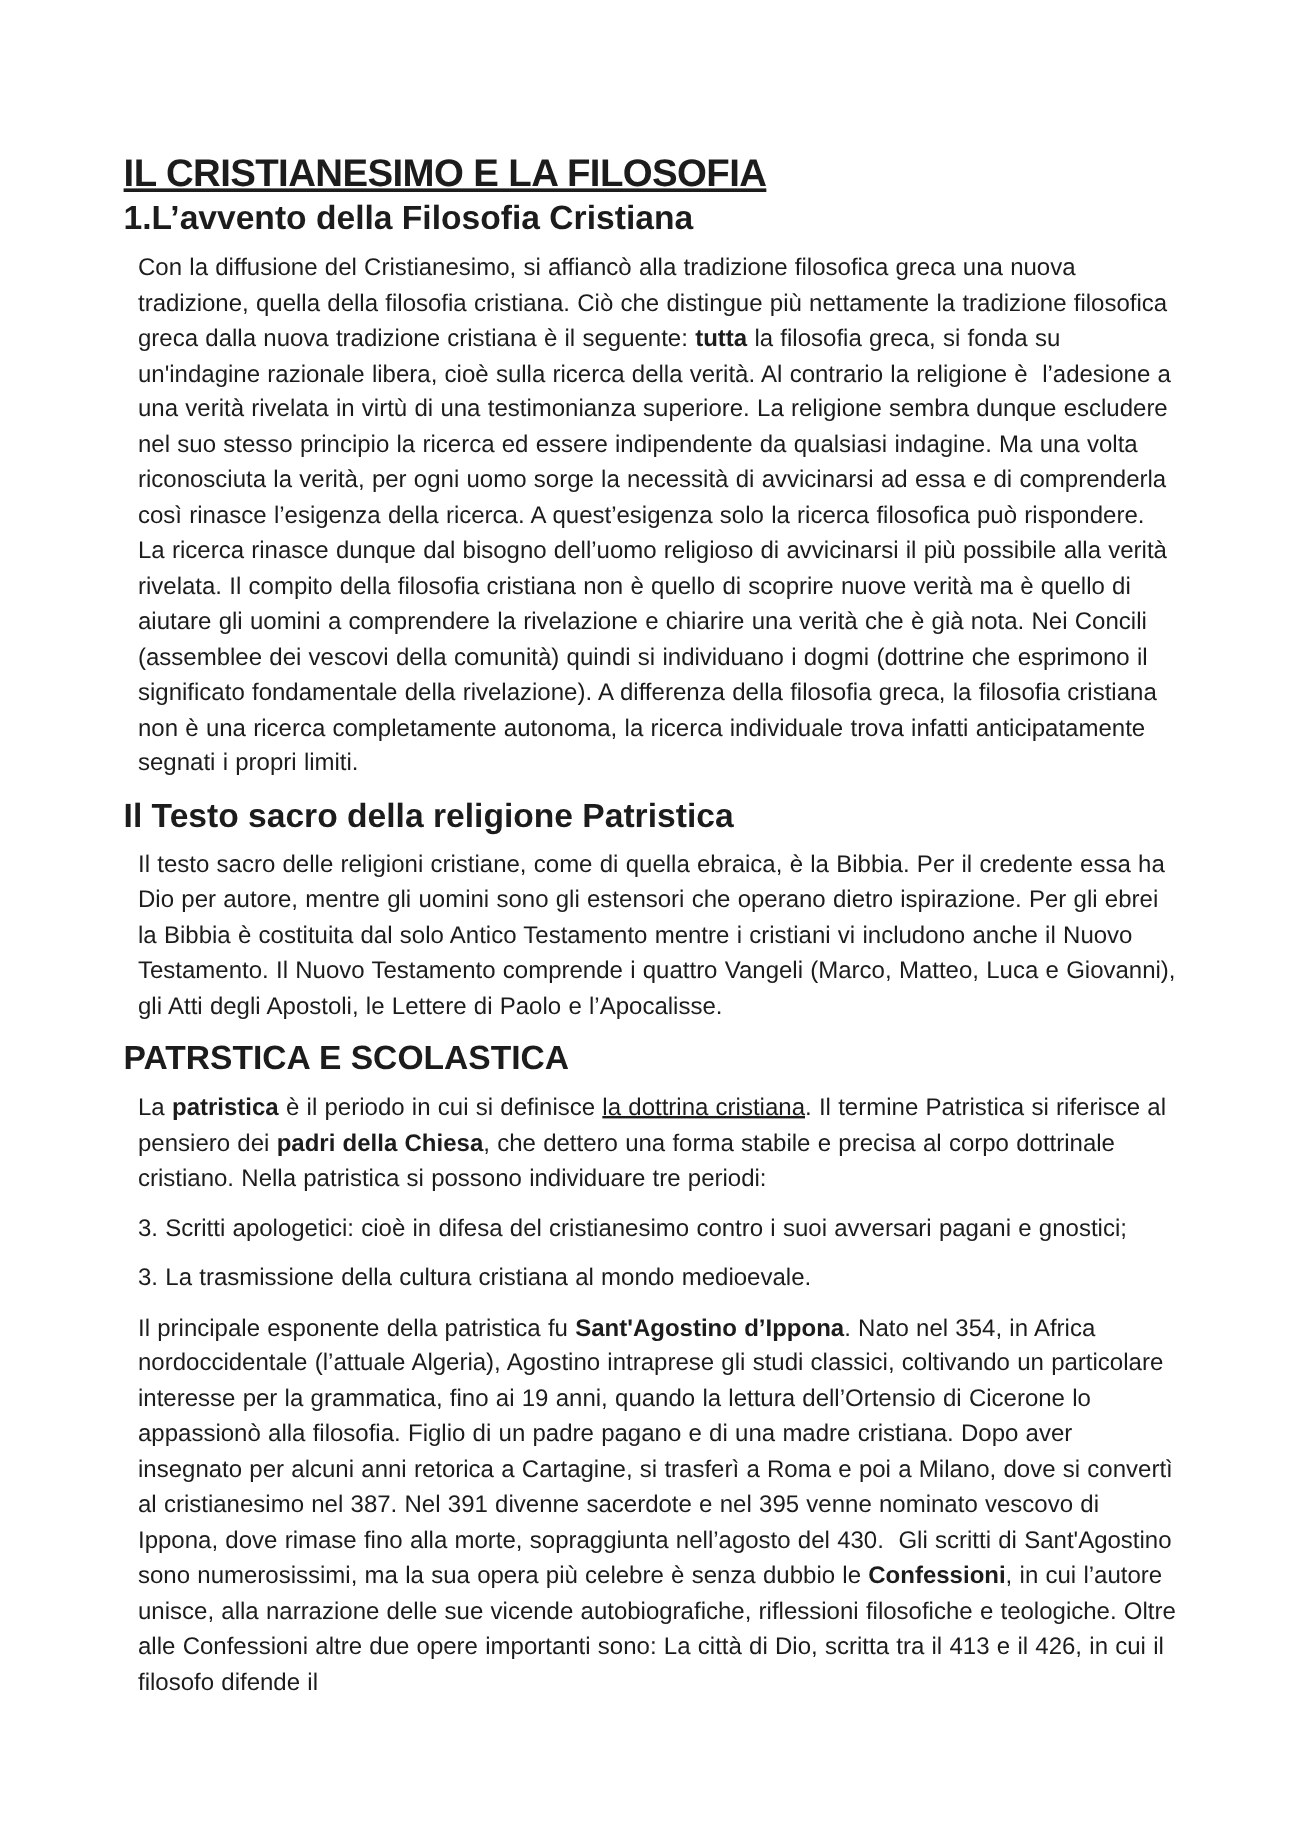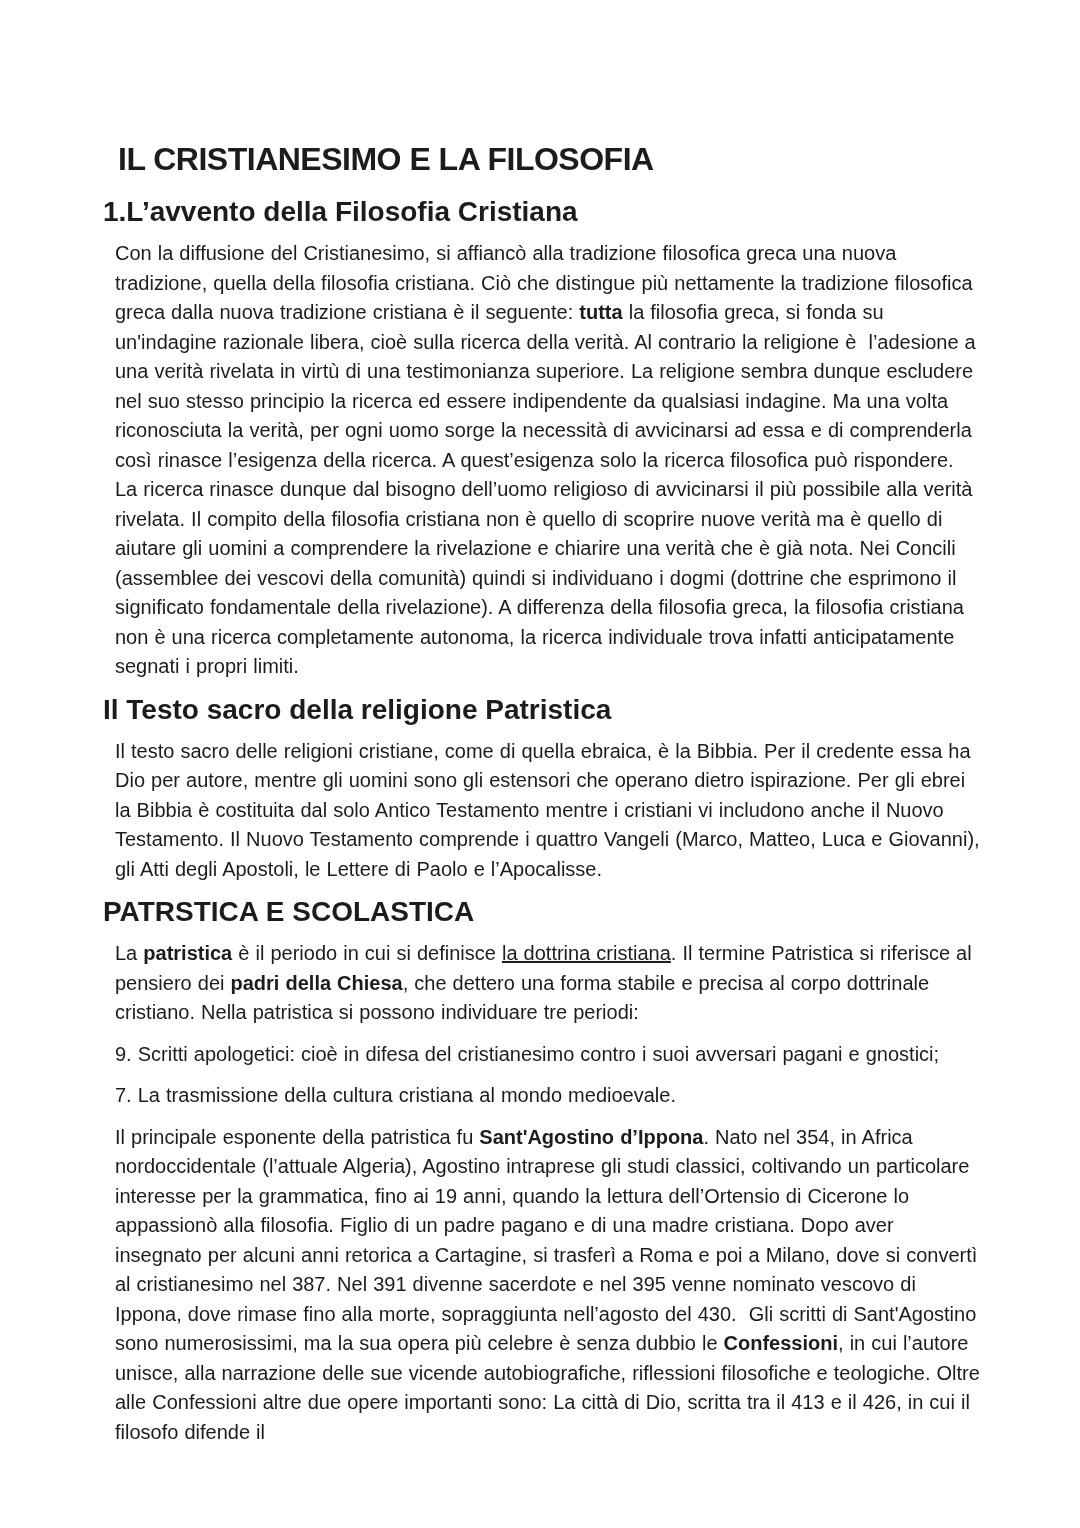--- a/index.html
+++ b/index.html
@@ -20,21 +20,22 @@
     width: 1080px;
     height: 1528px;
     padding: 122px 87px 0 103px;
     background: #ffffff;
   }
   h1.doc-title {
     font-size: 32px;
     line-height: 44px;
     font-weight: 700;
     letter-spacing: -0.5px;
-    margin: 15px;
+    margin: 0;
+    text-decoration: underline;
   }
   h2.section-heading {
     font-size: 28px;
     line-height: 31px;
     font-weight: 700;
     margin: 0;
   }
   p.para {
     font-size: 20px;
     line-height: 29.5px;
@@ -55,18 +56,18 @@
         <h2 class="section-heading">1.L’avvento della Filosofia Cristiana</h2>
         <p class="para"><span>Con la diffusione del Cristianesimo, si affiancò alla tradizione filosofica greca una nuova tradizione, quella della filosofia cristiana. Ciò che distingue più nettamente la tradizione filosofica greca dalla nuova tradizione cristiana è il seguente: </span><span class="b">tutta</span><span> la filosofia greca, si fonda su un'indagine razionale libera, cioè sulla ricerca della verità. Al contrario la religione è&nbsp; l’adesione a una verità rivelata in virtù di una testimonianza superiore. La religione sembra dunque escludere nel suo stesso principio la ricerca ed essere indipendente da qualsiasi indagine. Ma una volta riconosciuta la verità, per ogni uomo sorge la necessità di avvicinarsi ad essa e di comprenderla così rinasce l’esigenza della ricerca. A quest’esigenza solo la ricerca filosofica può rispondere. La ricerca rinasce dunque dal bisogno dell’uomo religioso di avvicinarsi il più possibile alla verità rivelata. Il compito della filosofia cristiana non è quello di scoprire nuove verità ma è quello di aiutare gli uomini a comprendere la rivelazione e chiarire una verità che è già nota. Nei Concili (assemblee dei vescovi della comunità) quindi si individuano i dogmi (dottrine che esprimono il significato fondamentale della rivelazione). A differenza della filosofia greca, la filosofia cristiana non è una ricerca completamente autonoma, la ricerca individuale trova infatti anticipatamente segnati i propri limiti.</span></p>
       </section>
       <section>
         <h2 class="section-heading">Il Testo sacro della religione Patristica</h2>
         <p class="para"><span>Il testo sacro delle religioni cristiane, come di quella ebraica, è la Bibbia. Per il credente essa ha Dio per autore, mentre gli uomini sono gli estensori che operano dietro ispirazione. Per gli ebrei la Bibbia è costituita dal solo Antico Testamento mentre i cristiani vi includono anche il Nuovo Testamento. Il Nuovo Testamento comprende i quattro Vangeli (Marco, Matteo, Luca e Giovanni), gli Atti degli Apostoli, le Lettere di Paolo e l’Apocalisse.</span></p>
       </section>
       <section>
         <h2 class="section-heading">PATRSTICA E SCOLASTICA</h2>
         <p class="para"><span>La </span><span class="b">patristica</span><span> è il periodo in cui si definisce </span><span class="i u">la dottrina cristiana</span><span>. Il termine Patristica si riferisce al pensiero dei </span><span class="b">padri della Chiesa</span><span>, che dettero una forma stabile e precisa al corpo dottrinale cristiano. Nella patristica si possono individuare tre periodi:</span></p>
-        <p class="para"><span>9. Scritti apologetici: cioè in difesa del cristianesimo contro i suoi avversari pagani e gnostici;</span></p>
-        <p class="para"><span>7. La trasmissione della cultura cristiana al mondo medioevale.</span></p>
+        <p class="para"><span>3. Scritti apologetici: cioè in difesa del cristianesimo contro i suoi avversari pagani e gnostici;</span></p>
+        <p class="para"><span>3. La trasmissione della cultura cristiana al mondo medioevale.</span></p>
         <p class="para"><span>Il principale esponente della patristica fu </span><span class="b">Sant'Agostino d’Ippona</span><span>. Nato nel 354, in Africa nordoccidentale (l’attuale Algeria), Agostino intraprese gli studi classici, coltivando un particolare interesse per la grammatica, fino ai 19 anni, quando la lettura dell’Ortensio di Cicerone lo appassionò alla filosofia. Figlio di un padre pagano e di una madre cristiana. Dopo aver insegnato per alcuni anni retorica a Cartagine, si trasferì a Roma e poi a Milano, dove si convertì al cristianesimo nel 387. Nel 391 divenne sacerdote e nel 395 venne nominato vescovo di Ippona, dove rimase fino alla morte, sopraggiunta nell’agosto del 430.&nbsp; Gli scritti di Sant'Agostino sono numerosissimi, ma la sua opera più celebre è senza dubbio le </span><span class="b">Confessioni</span><span>, in cui l’autore unisce, alla narrazione delle sue vicende autobiografiche, riflessioni filosofiche e teologiche. Oltre alle Confessioni altre due opere importanti sono: La città di Dio, scritta tra il 413 e il 426, in cui il filosofo difende il</span></p>
       </section>
     </div>
 </div>
 
 </body></html>

